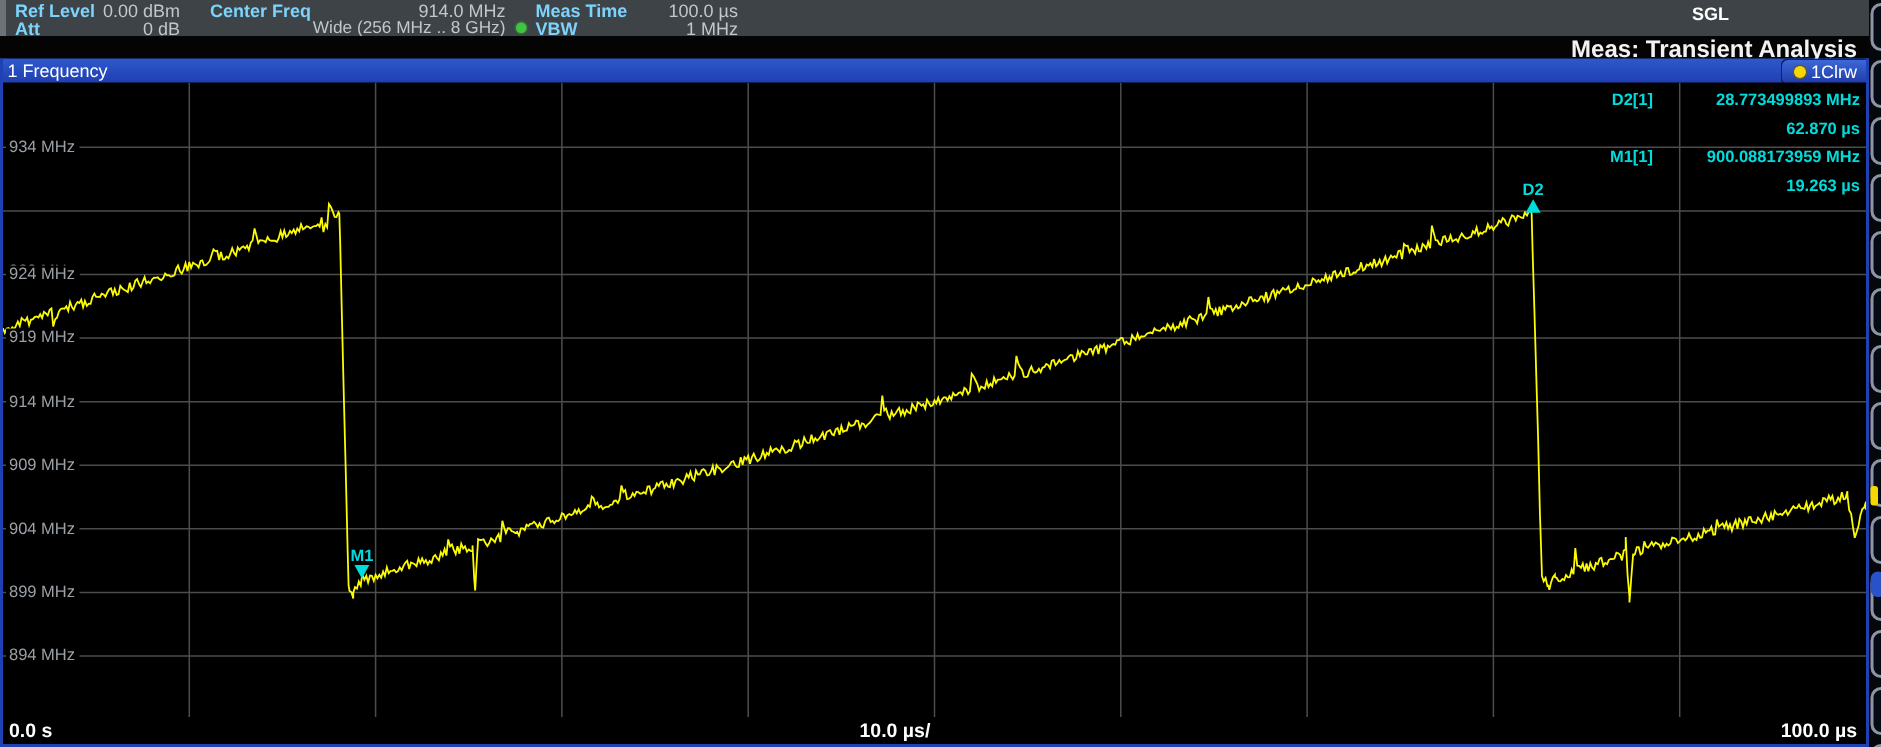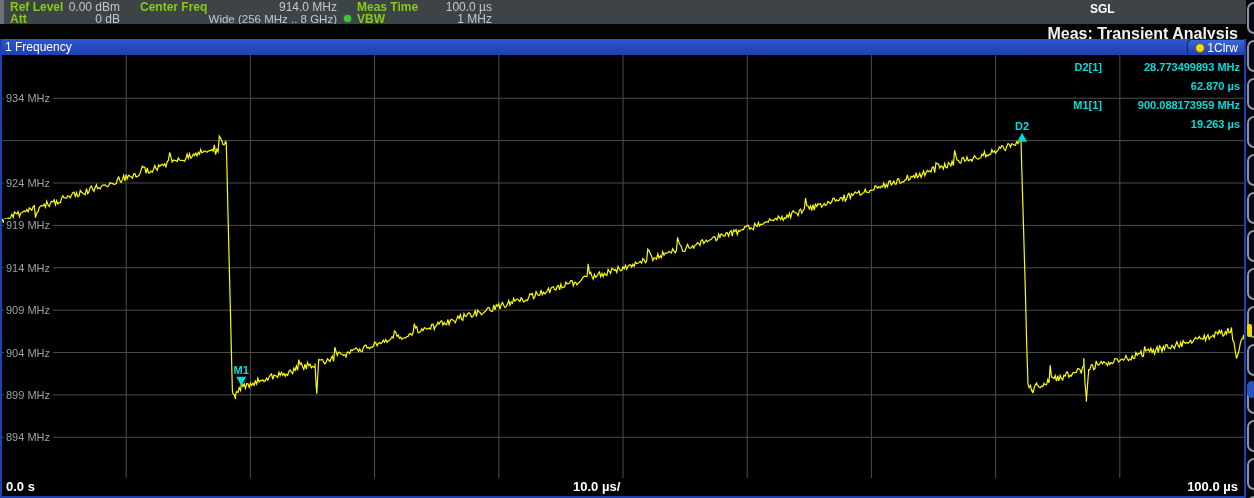--- a/index.html
+++ b/index.html
@@ -7,24 +7,24 @@
     position:relative;width:1254px;height:498px;overflow:hidden;
     background:#000;font-family:"Liberation Sans", sans-serif;
     -webkit-font-smoothing:antialiased;
   }
   .window{position:absolute;left:0;top:0;width:1246px;height:498px;background:#000;}
 
   
   .header-bar{position:absolute;left:0;top:0;width:1246px;height:24px;background:#3d4347;overflow:hidden;}
   .header-edge{position:absolute;left:0;top:0;width:4px;height:24px;background:#6b7278;}
   .hfield{position:absolute;height:12px;line-height:12px;font-size:12px;white-space:nowrap;}
-  .hlabel{color:#84cc16;font-weight:bold;}
+  .hlabel{color:#7dd3fc;font-weight:bold;}
   .hvalue{color:#c2c7cc;position:absolute;text-align:right;}
   .led{position:absolute;width:7px;height:7px;border-radius:50%;background:#3ec43e;box-shadow:0 0 2px #3ec43e;}
-  .sgl{position:absolute;left:1090px;top:2px;font-size:12px;font-weight:bold;color:#ffffff;}
+  .sgl{position:absolute;left:1128px;top:2px;font-size:12px;font-weight:bold;color:#ffffff;}
 
   
   .subheader{position:absolute;left:0;top:24px;width:1246px;height:15px;background:#040404;}
   .subheader span{position:absolute;right:8px;top:1px;font-size:16px;font-weight:bold;color:#f2f2f2;white-space:nowrap;}
 
   
   .titlebar{position:absolute;left:0;top:39px;width:1246px;height:32px;
     background:linear-gradient(180deg,#2e58cc 0%,#1d3db0 55%,#16309a 100%);}
   .titlebar .wtitle{position:absolute;left:5px;top:1px;font-size:12px;color:#ffffff;}
   .trace-tag{position:absolute;right:0;top:0;height:14px;padding:1px 8px 1px 7px;

